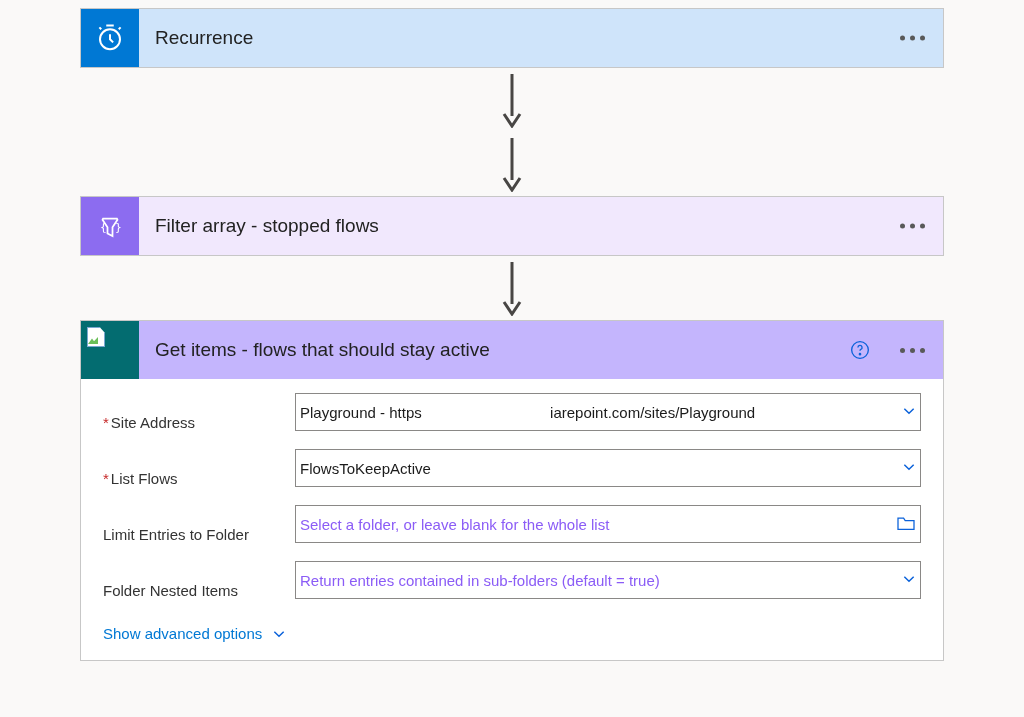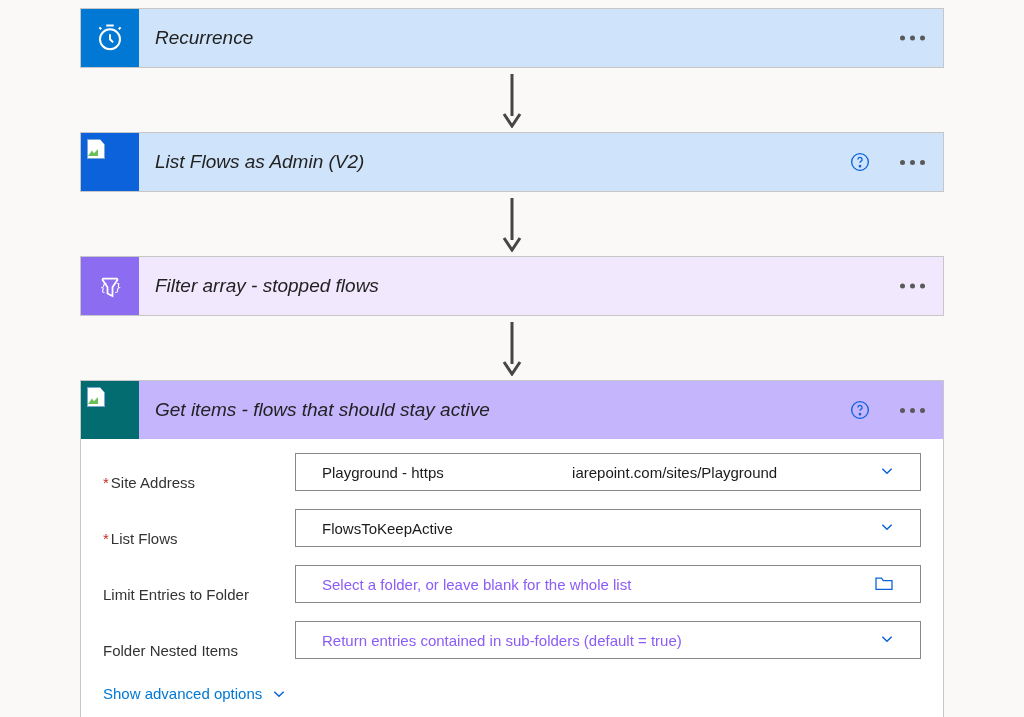--- a/index.html
+++ b/index.html
@@ -25,21 +25,20 @@
     border: 1px solid #c7c7c7;
     background: #fff;
     display: flex;
     flex-direction: column;
   }
   .card-header {
     display: flex;
     align-items: center;
     height: 58px;
     position: relative;
-    font-style: italic;
   }
   .header-blue { background: #cfe4fa; }
   .header-purple { background: #f1e8fd; }
   .header-teal { background: #c4b5fd; }
 
   .card-icon {
     width: 58px;
     height: 58px;
     flex: 0 0 58px;
     display: flex;
@@ -107,21 +106,21 @@
     font-size: 15px;
     color: #333;
   }
   .req { color: #c62828; margin-right: 2px; }
   .form-control {
     flex: 1;
     height: 38px;
     border: 1px solid #8a8886;
     display: flex;
     align-items: center;
-    padding: 0 26px;
+    padding: 0 4px;
     font-size: 15px;
     background: #fff;
     position: relative;
   }
   .form-control .value { flex: 1; color: #1b1b1b; overflow: hidden; white-space: nowrap; }
   .form-control .placeholder { flex: 1; color: #8b5cf6; }
   .form-control .tail-icon {
     flex: 0 0 auto;
     margin-left: 8px;
   }
@@ -192,38 +191,20 @@
       </div>
     </div>
 
     <div class="arrow-wrap">
       <svg class="arrow-svg" width="24" height="56" viewBox="0 0 24 56">
         <line x1="12" y1="2" x2="12" y2="44" stroke="currentColor" stroke-width="3"></line>
         <path d="M4 42 L12 54 L20 42" fill="none" stroke="currentColor" stroke-width="3"></path>
       </svg>
     </div>
 
-    <div class="card">
-      <div class="card-header header-blue">
-        <div class="card-icon icon-blue2 broken-img"></div>
-        <div class="card-title">List Flows as Admin (V2)</div>
-        <div class="header-actions">
-          <svg class="help-icon" viewBox="0 0 24 24" fill="none" stroke="currentColor" stroke-width="1.6">
-            <circle cx="12" cy="12" r="10"></circle>
-            <path d="M9.5 9 a2.5 2.5 0 1 1 3.5 2.3 c-.9.4 -1 1 -1 1.7"></path>
-            <circle cx="12" cy="17" r="0.8" fill="currentColor"></circle>
-          </svg>
-          <div class="ellipsis">
-              <span></span>
-              <span></span>
-              <span></span>
-            </div>
-        </div>
-      </div>
-    </div>
 
     <div class="arrow-wrap">
       <svg class="arrow-svg" width="24" height="56" viewBox="0 0 24 56">
         <line x1="12" y1="2" x2="12" y2="44" stroke="currentColor" stroke-width="3"></line>
         <path d="M4 42 L12 54 L20 42" fill="none" stroke="currentColor" stroke-width="3"></path>
       </svg>
     </div>
 
     <div class="card">
       <div class="card-header header-purple">

